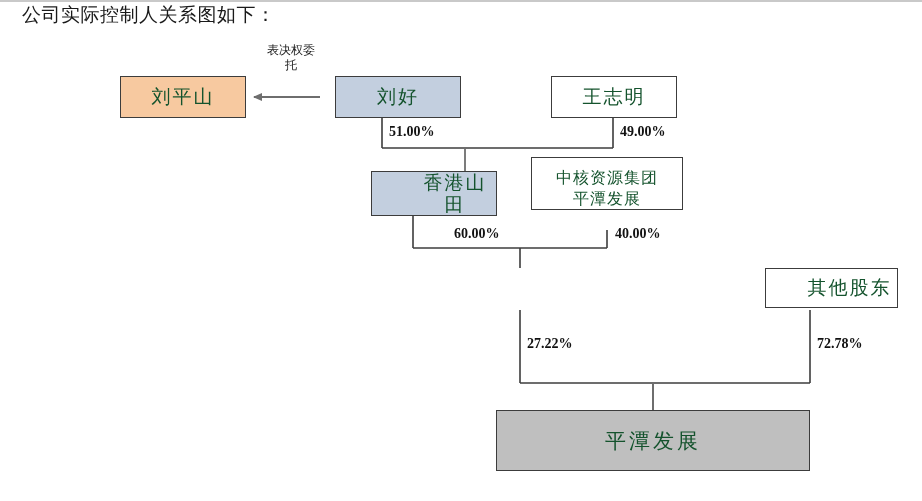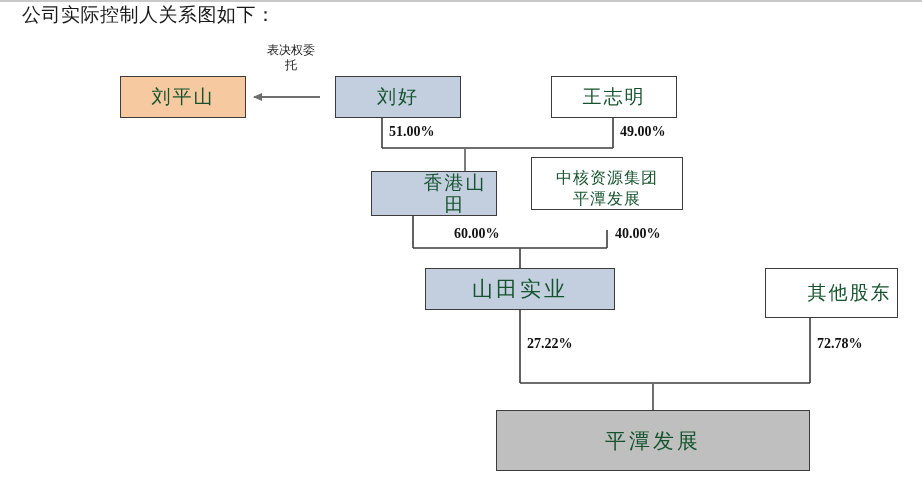--- a/index.html
+++ b/index.html
@@ -183,23 +183,22 @@
 
     <div class="node fill-white two-line" style="left:531px; top:127px; width:152px; height:53px;">
       <span>中核资源集团</span>
       <span>平潭发展</span>
     </div>
 
     <div class="edge-label" style="left:420px; top:196px;margin-left:34px;">60.00%</div>
 
     <div class="edge-label" style="left:615px; top:196px;">40.00%</div>
 
-    <div class="node fill-blue big" style="left:425px; top:238px; width:190px; height:42px;">山田实业</div>
-
-    <div class="node fill-white" style="left:765px; top:238px; width:133px; height:50px;padding-left:36px;">其他股东</div>
+
+    <div class="node fill-white" style="left:765px; top:238px; width:133px; height:40px;padding-left:36px;">其他股东</div>
 
     <div class="edge-label" style="left:527px; top:306px;">27.22%</div>
 
     <div class="edge-label" style="left:817px; top:306px;">72.78%</div>
 
     <div class="node fill-gray big" style="left:496px; top:380px; width:314px; height:61px;">平潭发展</div>
 
   </div>
 
 

